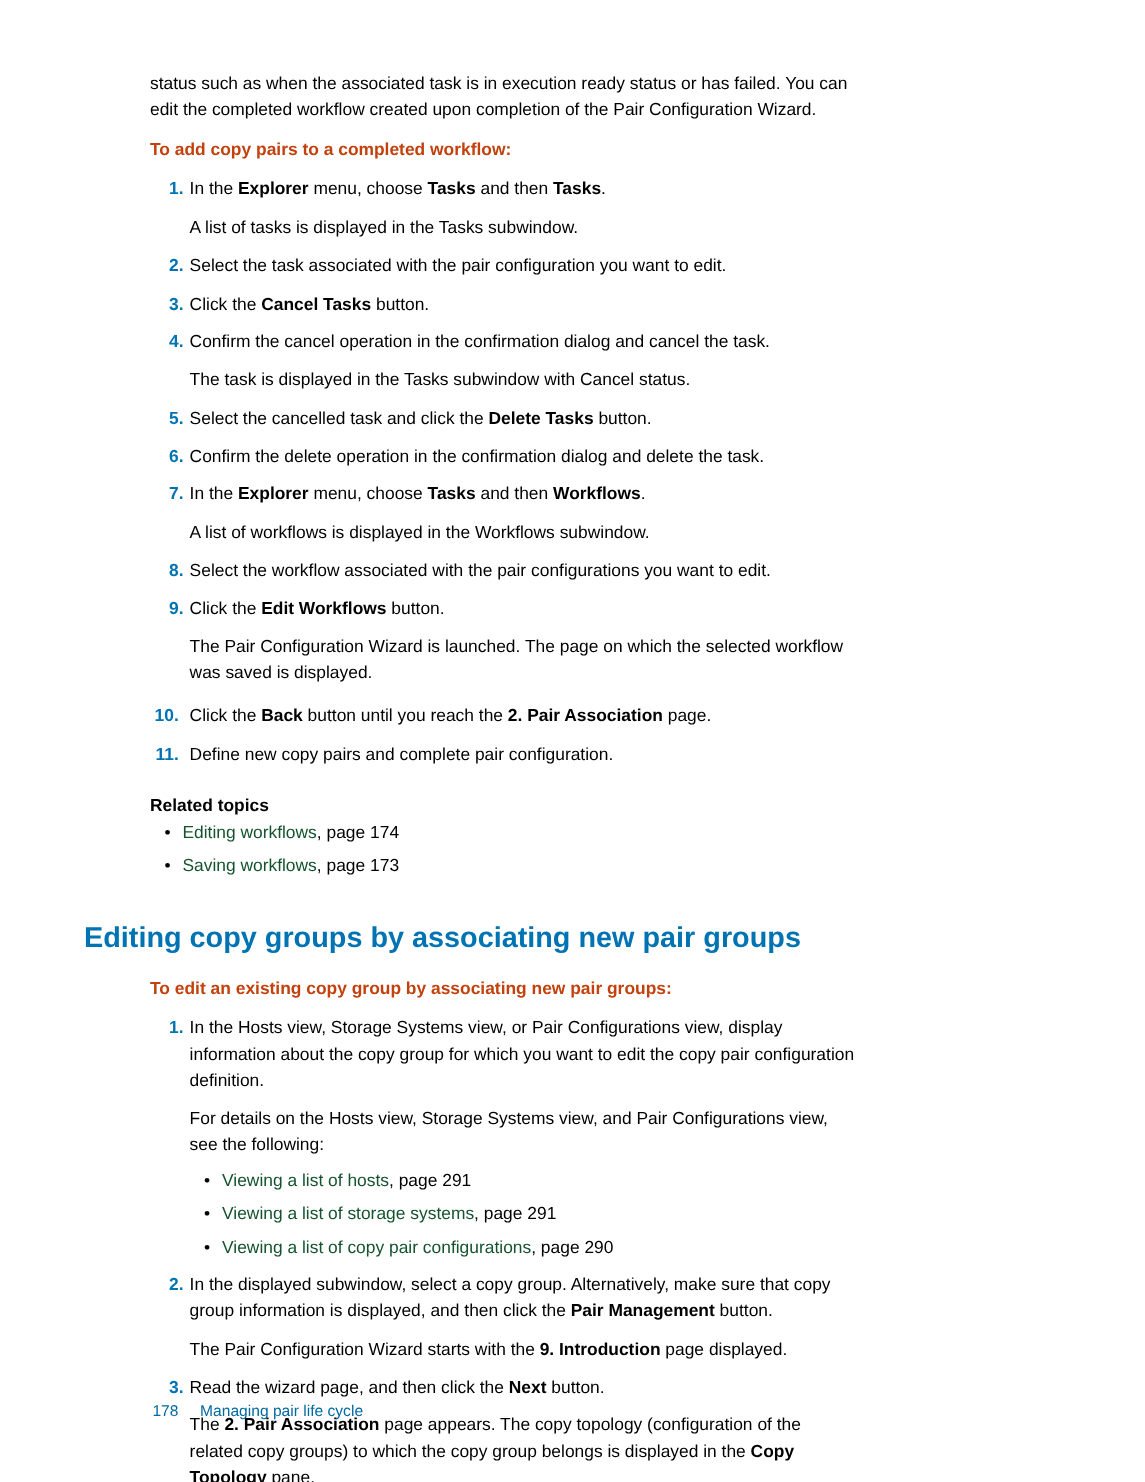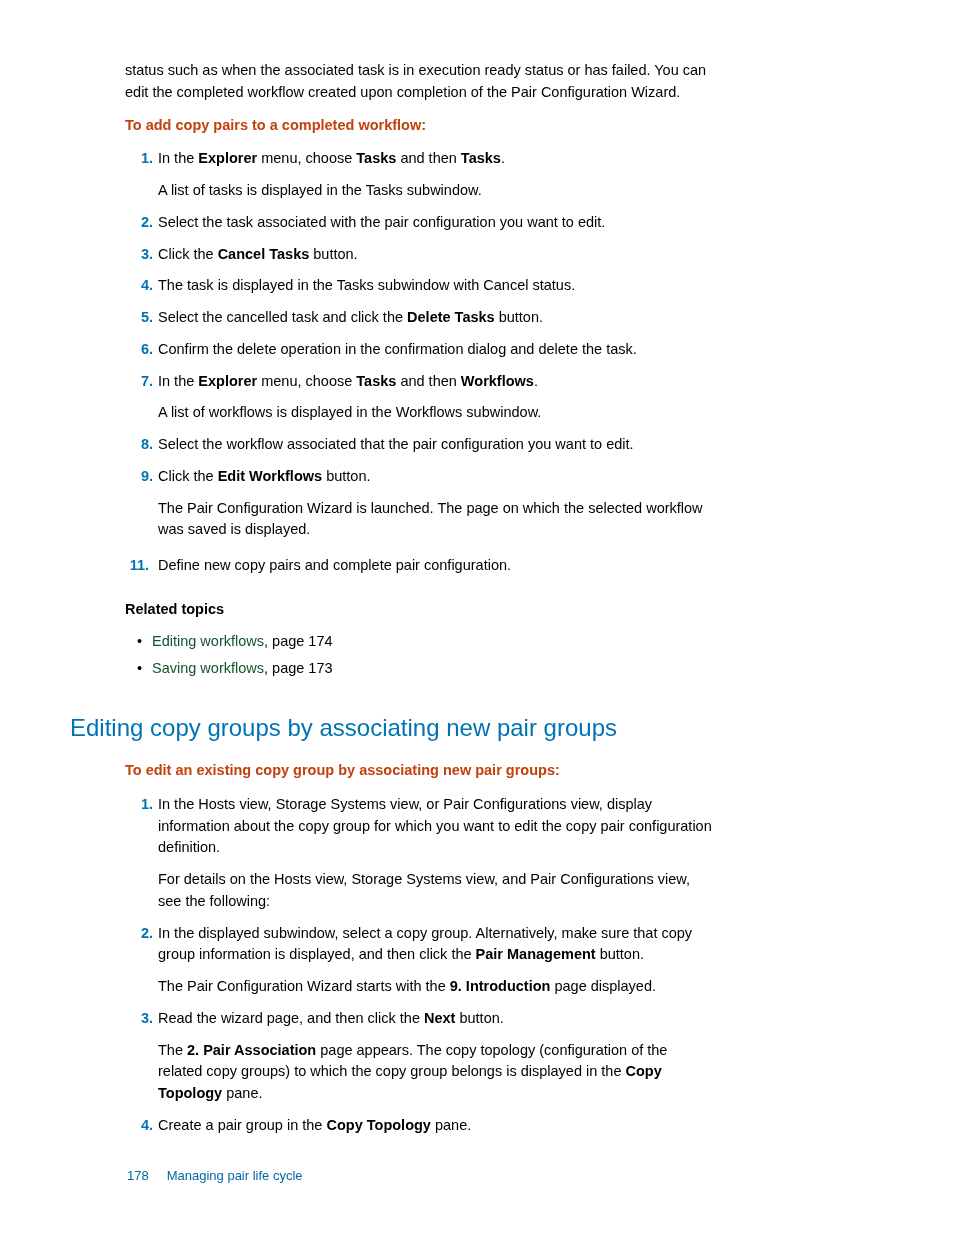--- a/index.html
+++ b/index.html
@@ -59,21 +59,21 @@
   .step-para {
     margin-top: 10px;
     margin-bottom: 0;
   }
   strong {
     font-weight: bold;
   }
   .related-heading {
     font-weight: bold;
     margin-top: 22px;
-    margin-bottom: 10px;
+    margin-bottom: 0;
   }
   ul.bullets {
     list-style: none;
     padding: 0;
     margin: 0 0 10px 0;
   }
   ul.bullets > li {
     position: relative;
     padding-left: 27px;
     margin-bottom: 6px;
@@ -101,21 +101,21 @@
     left: 12px;
     top: 0;
     color: #000;
   }
   a.link {
     color: #14532d;
     text-decoration: none;
   }
   h2.section {
     font-family: Arial, Helvetica, sans-serif;
-    font-weight: normal;
+    font-weight: bold;
     font-size: 24px;
     color: #0073b3;
     margin: 30px 0 14px -55px;
   }
   .footer {
     position: absolute;
     bottom: 50px;
     left: 127px;
     font-size: 13px;
     color: #0369a1;
@@ -143,46 +143,51 @@
       <li>
         <span class="num">2.</span>
         <span>Select the task associated with the pair configuration you want to edit.</span>
       </li>
       <li>
         <span class="num">3.</span>
         <span><span>Click the </span><strong>Cancel Tasks</strong><span> button.</span></span>
       </li>
       <li>
         <span class="num">4.</span>
+        <span>Confirm the cancel operation in the confirmation dialog and cancel the task.</span>
         <p class="step-para">The task is displayed in the Tasks subwindow with Cancel status.</p>
       </li>
       <li>
         <span class="num">5.</span>
         <span><span>Select the cancelled task and click the </span><strong>Delete Tasks</strong><span> button.</span></span>
       </li>
       <li>
         <span class="num">6.</span>
         <span>Confirm the delete operation in the confirmation dialog and delete the task.</span>
       </li>
       <li>
         <span class="num">7.</span>
         <span><span>In the </span><strong>Explorer</strong><span> menu, choose </span><strong>Tasks</strong><span> and then </span><strong>Workflows</strong><span>.</span></span>
         <p class="step-para">A list of workflows is displayed in the Workflows subwindow.</p>
       </li>
       <li>
         <span class="num">8.</span>
-        <span>Select the workflow associated that the pair configuration you want to edit.</span>
+        <span>Select the workflow associated with the pair configurations you want to edit.</span>
       </li>
       <li>
         <span class="num">9.</span>
         <span><span>Click the </span><strong>Edit Workflows</strong><span> button.</span></span>
         <p class="step-para">The Pair Configuration Wizard is launched. The page on which the selected workflow was saved is displayed.</p>
       </li>
     </ol>
     <ol class="numbered two-digit">
+      <li>
+        <span class="num">10.</span>
+        <span><span>Click the </span><strong>Back</strong><span> button until you reach the </span><strong>2. Pair Association</strong><span> page.</span></span>
+      </li>
       <li>
         <span class="num">11.</span>
         <span>Define new copy pairs and complete pair configuration.</span>
       </li>
     </ol>
 
     <p class="related-heading">Related topics</p>
     <ul class="bullets">
       <li><a class="link">Editing workflows</a><span>, page 174</span></li>
       <li><a class="link">Saving workflows</a><span>, page 173</span></li>
@@ -190,20 +195,25 @@
 
     <h2 class="section">Editing copy groups by associating new pair groups</h2>
 
     <p class="subheading">To edit an existing copy group by associating new pair groups:</p>
 
     <ol class="numbered">
       <li>
         <span class="num">1.</span>
         <span>In the Hosts view, Storage Systems view, or Pair Configurations view, display information about the copy group for which you want to edit the copy pair configuration definition.</span>
         <p class="step-para">For details on the Hosts view, Storage Systems view, and Pair Configurations view, see the following:</p>
+        <ul class="inner-bullets">
+          <li><a class="link">Viewing a list of hosts</a><span>, page 291</span></li>
+          <li><a class="link">Viewing a list of storage systems</a><span>, page 291</span></li>
+          <li><a class="link">Viewing a list of copy pair configurations</a><span>, page 290</span></li>
+        </ul>
       </li>
       <li>
         <span class="num">2.</span>
         <span><span>In the displayed subwindow, select a copy group. Alternatively, make sure that copy group information is displayed, and then click the </span><strong>Pair Management</strong><span> button.</span></span>
         <p class="step-para"><span>The Pair Configuration Wizard starts with the </span><strong>9. Introduction</strong><span> page displayed.</span></p>
       </li>
       <li>
         <span class="num">3.</span>
         <span><span>Read the wizard page, and then click the </span><strong>Next</strong><span> button.</span></span>
         <p class="step-para"><span>The </span><strong>2. Pair Association</strong><span> page appears. The copy topology (configuration of the related copy groups) to which the copy group belongs is displayed in the </span><strong>Copy Topology</strong><span> pane.</span></p>

